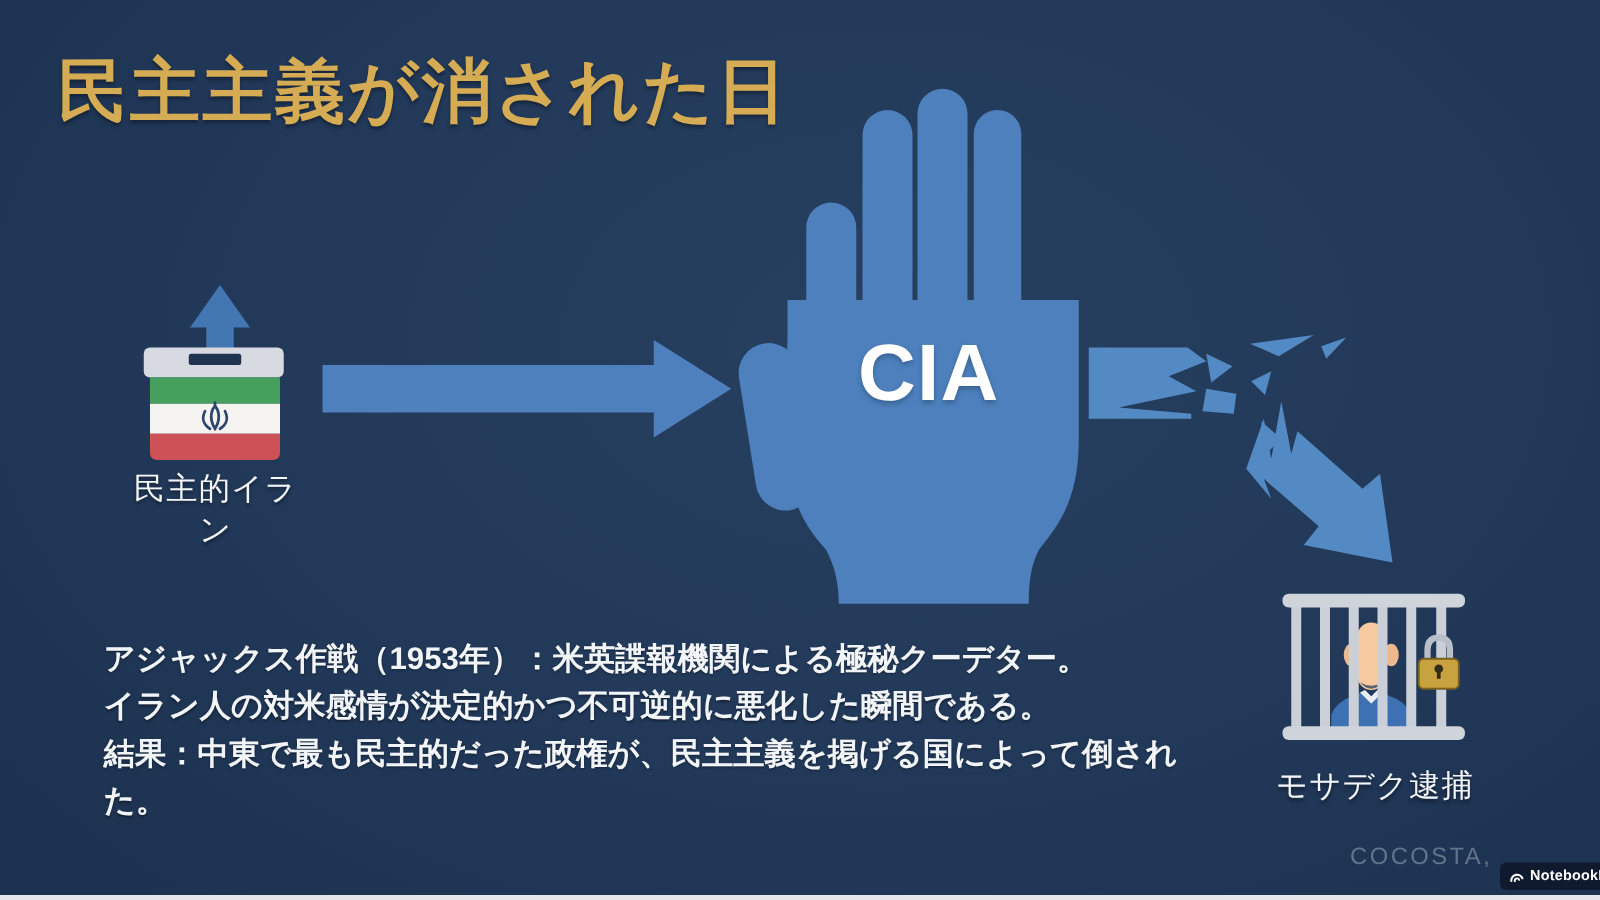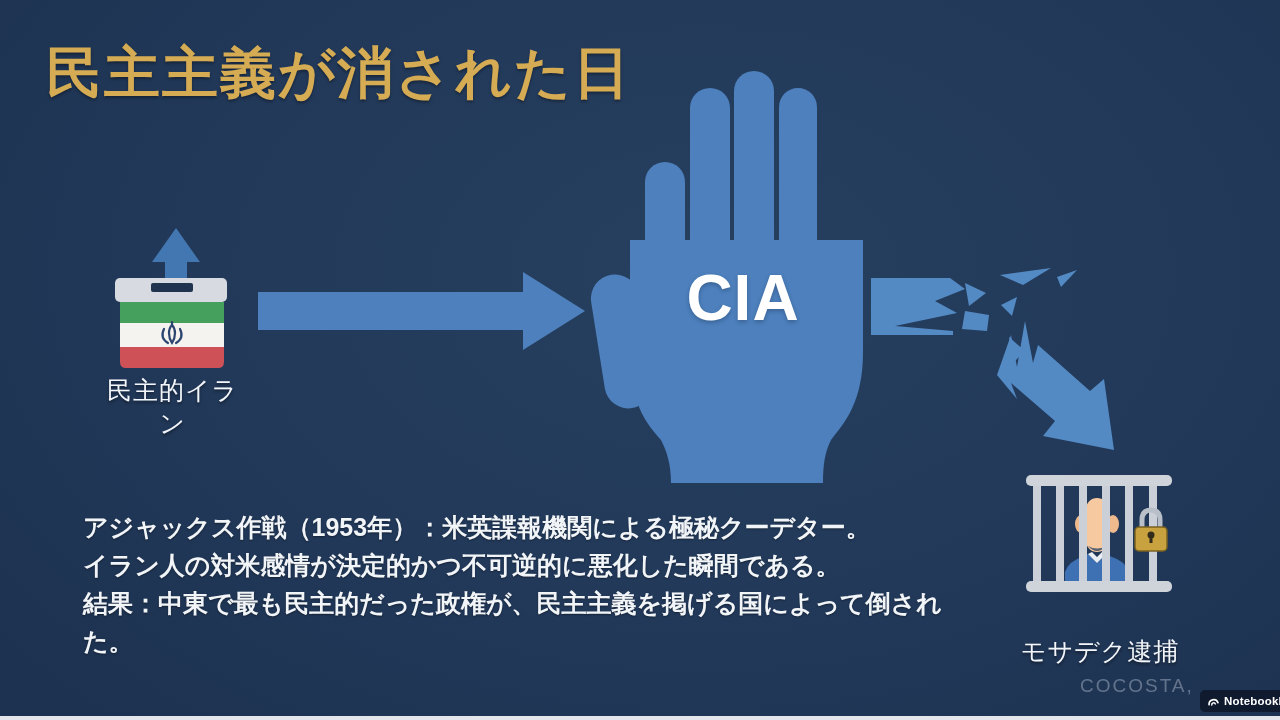--- a/index.html
+++ b/index.html
@@ -12,21 +12,21 @@
   .title{
     left:46px;top:36px;width:700px;
     font-size:56px;font-weight:700;letter-spacing:2px;
     color:#d5ab54;text-shadow:0 2px 3px rgba(0,0,0,.35);
   }
   .flow-label{
     font-size:25px;font-weight:400;color:#f3f6fa;text-align:center;
     text-shadow:0 2px 3px rgba(0,0,0,.45);letter-spacing:1px;
   }
   .ballot-label{left:95px;top:374px;width:155px;}
-  .jail-label{left:1010px;top:635px;width:180px;}
+  .jail-label{left:1010px;top:612px;width:180px;}
   .hand-text{
     left:623px;top:258px;width:240px;text-align:center;
     font-size:64px;line-height:80px;font-weight:700;color:#ffffff;
     letter-spacing:1px;text-shadow:0 2px 4px rgba(20,40,70,.35);
   }
   .desc{
     left:52px;top:508px;width:900px;
     font-size:25px;line-height:38px;font-weight:600;color:#f2f5f8;
     text-shadow:0 1px 2px rgba(0,0,0,.4);
     margin-left:31px;

